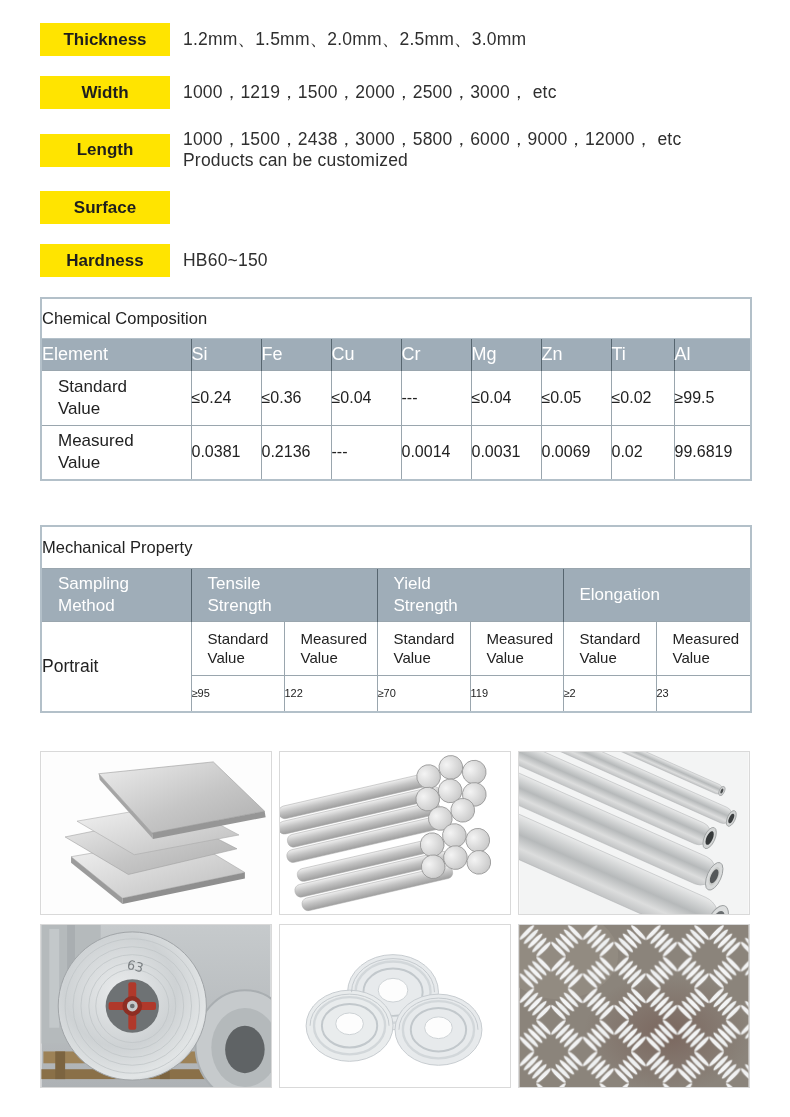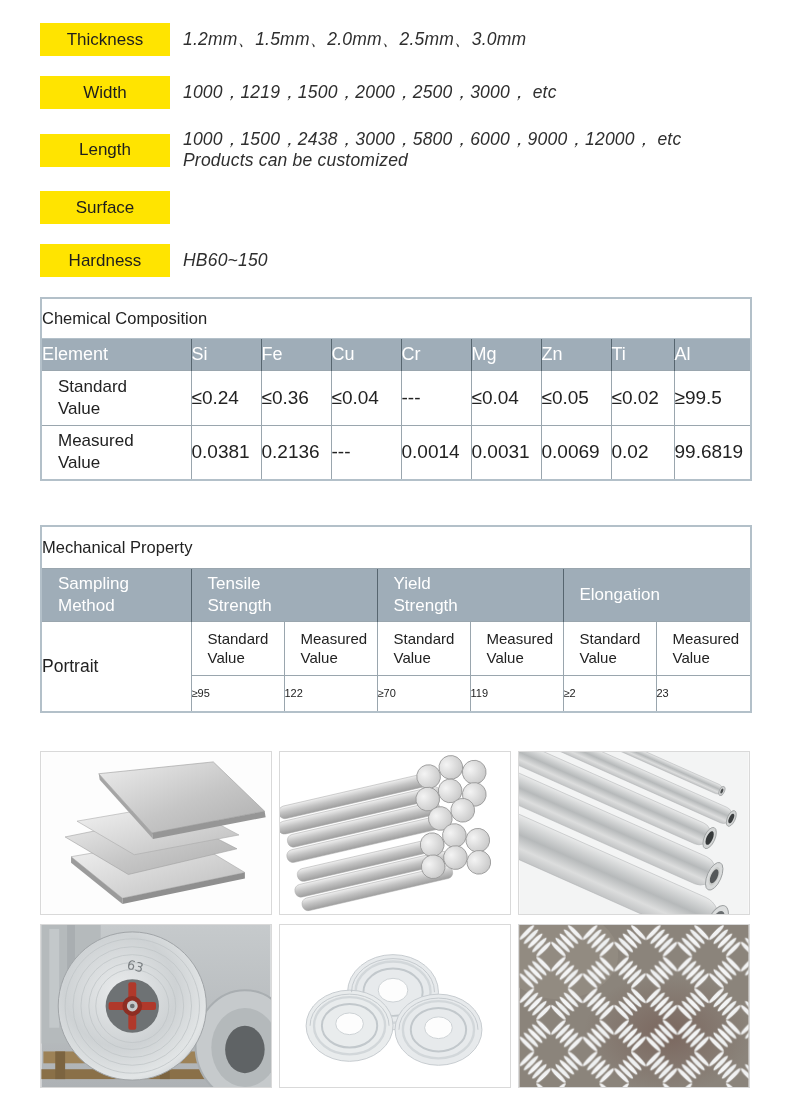--- a/index.html
+++ b/index.html
@@ -16,43 +16,43 @@
     width:790px;height:1117px;margin:0 auto;overflow:hidden;
     font-family:"Liberation Sans","DejaVu Sans",sans-serif;color:var(--txt);
   }
   .page{width:790px;padding:23px 40px 0 40px;}
 
   
   .spec-row{display:flex;align-items:center;margin-bottom:20px;}
   .spec-label{
     width:130px;min-height:33px;background:var(--yellow);
     display:flex;align-items:center;justify-content:center;
-    font-size:17px;font-weight:400;color:#1e1e1e;flex:0 0 130px;
+    font-size:17px;font-weight:700;color:#1e1e1e;flex:0 0 130px;
   }
-  .spec-value{margin-left:13px;font-size:17.5px;line-height:21px;color:#2f2f2f;letter-spacing:.2px;font-style:italic;}
+  .spec-value{margin-left:13px;font-size:17.5px;line-height:21px;color:#2f2f2f;letter-spacing:.2px;}
   .spec-value .line2:empty{display:none;}
 
   
   table{border-collapse:collapse;table-layout:fixed;width:710px;}
   table.spec-table{border:2px solid var(--bOuter);}
   .tbl-wrap-chem{margin-top:17px;}
   .tbl-wrap-mech{margin-top:44px;}
   td,th{text-align:left;vertical-align:middle;font-weight:normal;}
   .tbl-title{height:40px;font-size:16.5px;color:#222;border:1px solid var(--bOuter);background:#fff;}
   .mech .tbl-title{height:42px;border-radius:20px;}
   th.gray{
     background:var(--hdr);color:#ffffff;font-size:18px;
     border-left:1px solid var(--bDark);border-right:1px solid var(--bDark);
     border-top:none;border-bottom:none;
   }
   .chem th.gray{height:32px;}
   .mech th.gray{height:53px;font-size:17px;line-height:22px;}
   .chem td.cell, .chem th.rowlabel{
     height:55px;border:1px solid var(--bLight);background:#fff;
-    font-size:19px;color:#222;
+    font-size:16px;color:#222;
   }
   .chem th.rowlabel{font-size:17px;line-height:22px;}
   .mech td{border:1px solid var(--bLight);background:#fff;color:#222;}
   .mech td.sub{height:54px;font-size:15px;line-height:19px;}
   .mech td.val{height:37px;font-size:11px;}
   .mech td.rowlabel{font-size:17.5px;}
   .pre{white-space:pre-line;padding-left:16px;}
 
   
   .gallery{margin-top:38px;display:grid;grid-template-columns:repeat(3,232px);grid-gap:9px 7px;}

